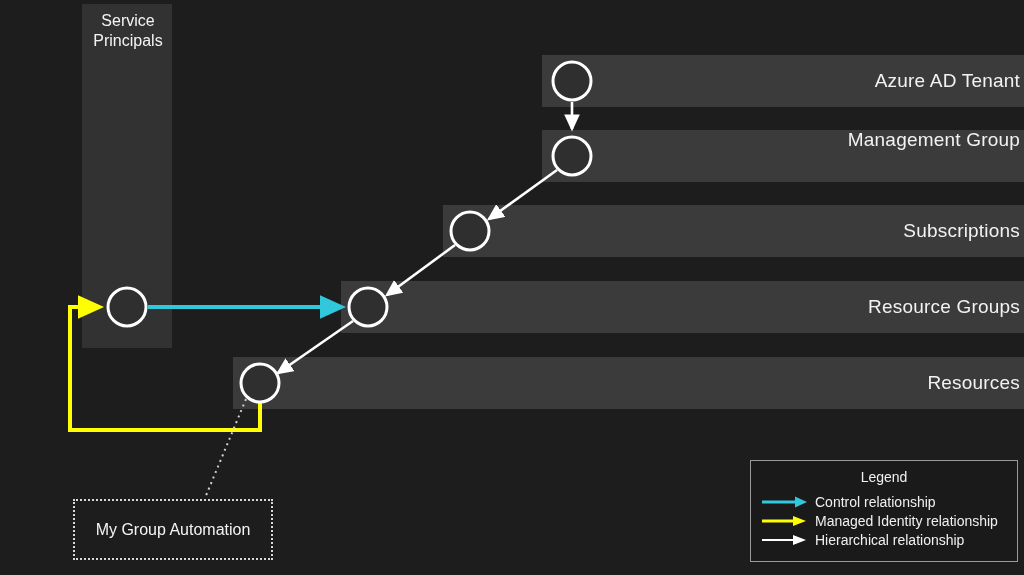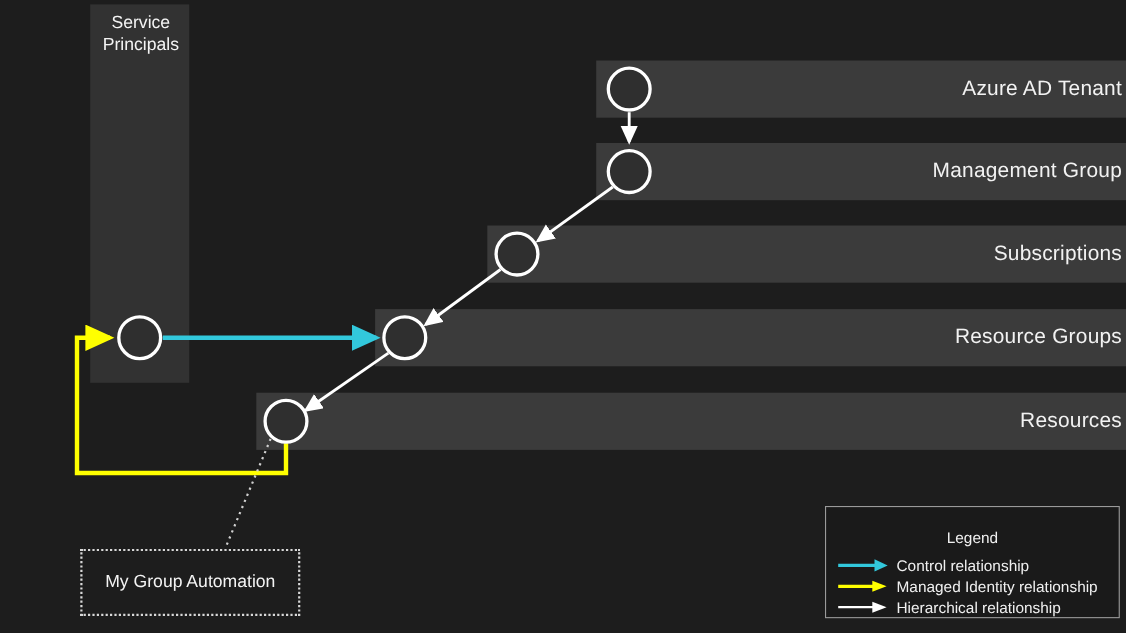--- a/index.html
+++ b/index.html
@@ -68,21 +68,21 @@
     width: 268px;
     height: 102px;
     border: 1px solid #9a9a9a;
     box-sizing: border-box;
     background: #1a1a1a;
   }
   .legend-title {
     text-align: center;
     color: #f0f0f0;
     font-size: 14px;
-    margin-top: 20px;
+    margin-top: 8px;
     font-family: "Liberation Sans", sans-serif;
   }
   .legend-rows {
     margin-top: 8px;
     padding-left: 10px;
     text-align: right;
   }
   .legend-row {
     display: flex;
     align-items: center;
@@ -150,21 +150,21 @@
       <circle cx="127" cy="307" r="19" fill="#2f2f2f" stroke="#ffffff" stroke-width="3"></circle>
     </g>
   </svg>
 
   <div class="sp-title">
     <div>Service</div>
     <div>Principals</div>
   </div>
 
   <div class="row-label" style="top:70px;">Azure AD Tenant</div>
-  <div class="row-label" style="top:145px;">Management Group</div>
+  <div class="row-label" style="top:129px;">Management Group</div>
   <div class="row-label" style="top:220px;">Subscriptions</div>
   <div class="row-label" style="top:296px;">Resource Groups</div>
   <div class="row-label" style="top:372px;">Resources</div>
 
   <div class="auto-box">
     <div>
       <div>My Group Automation</div>
     </div>
   </div>
 

